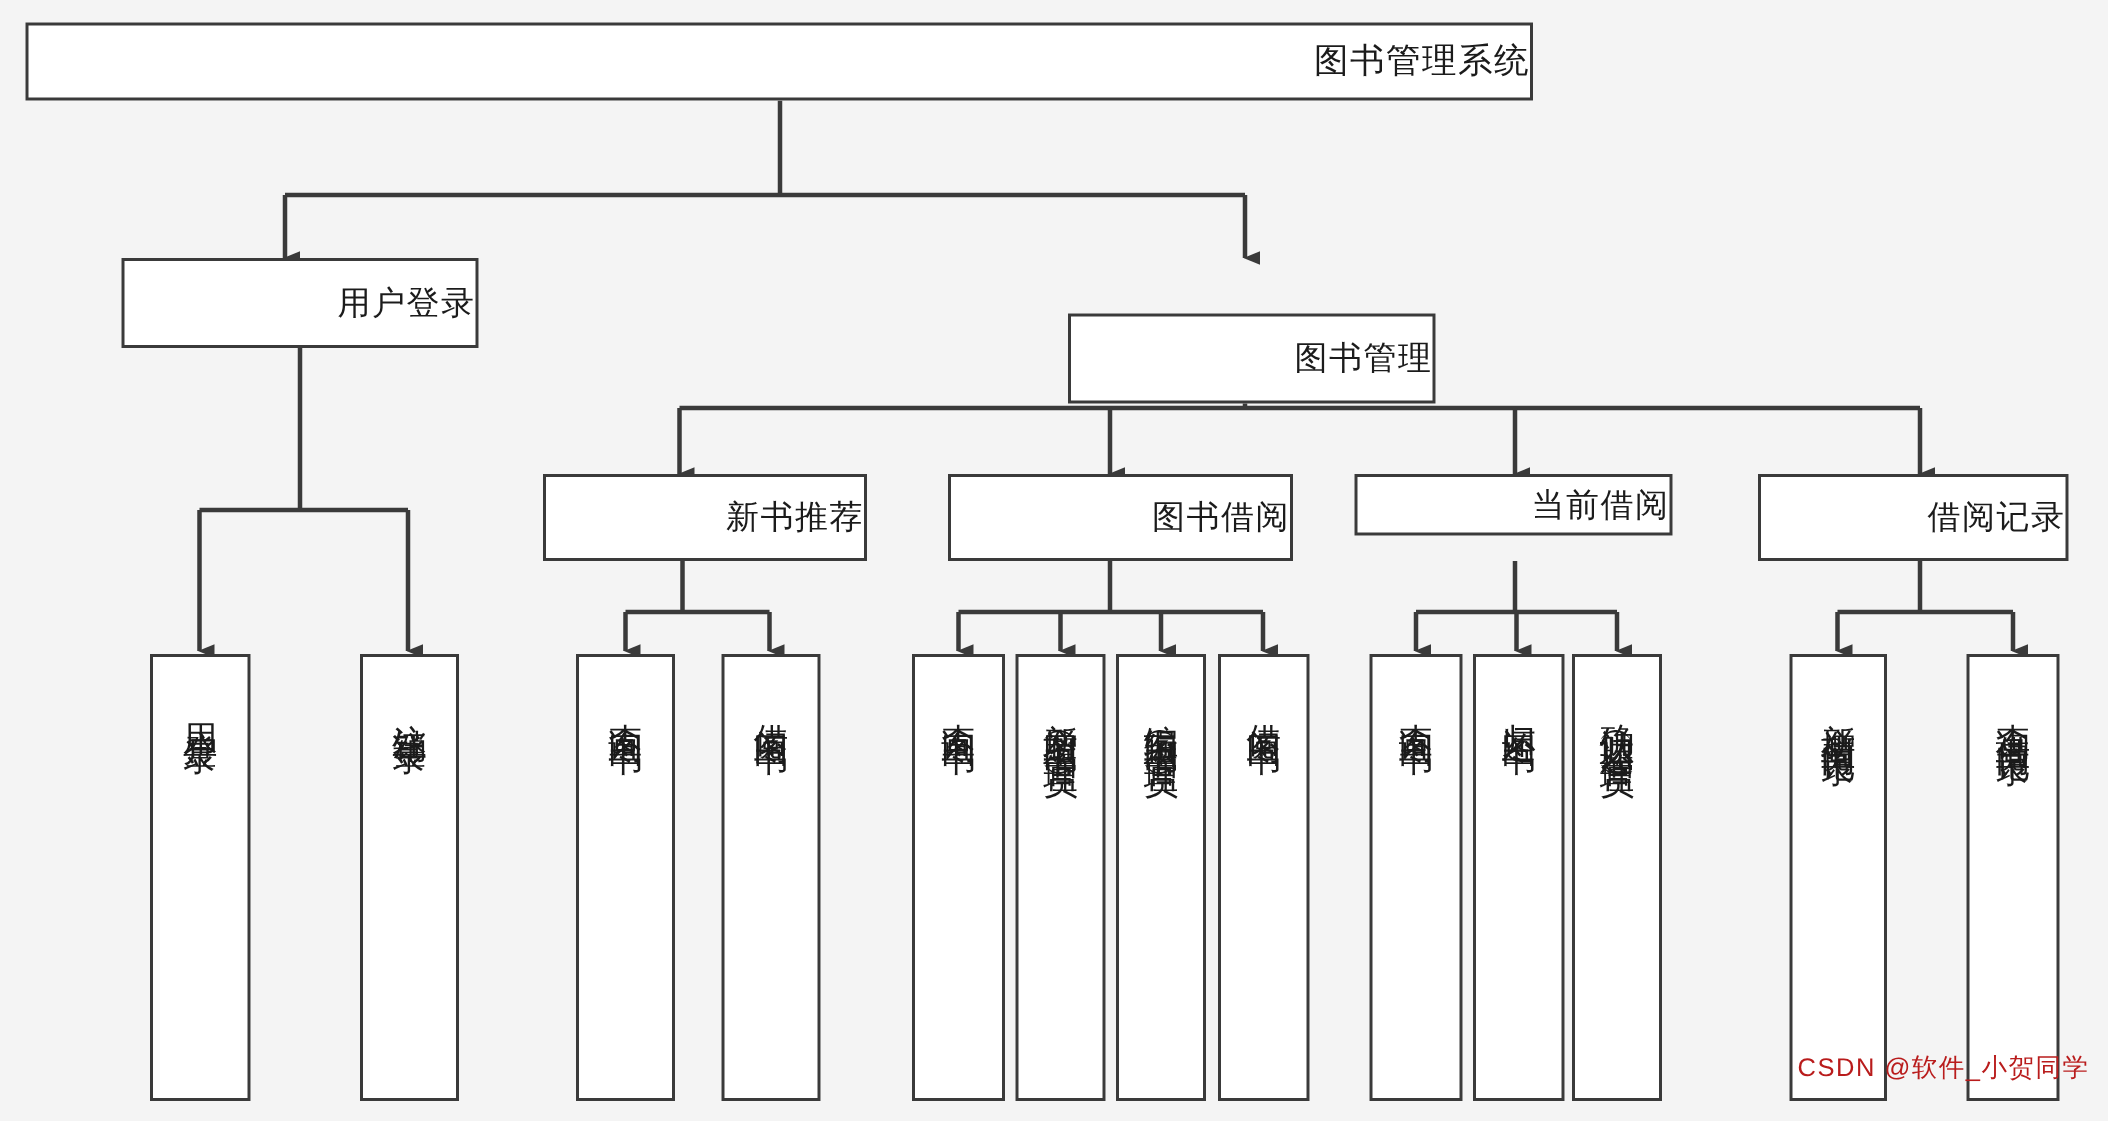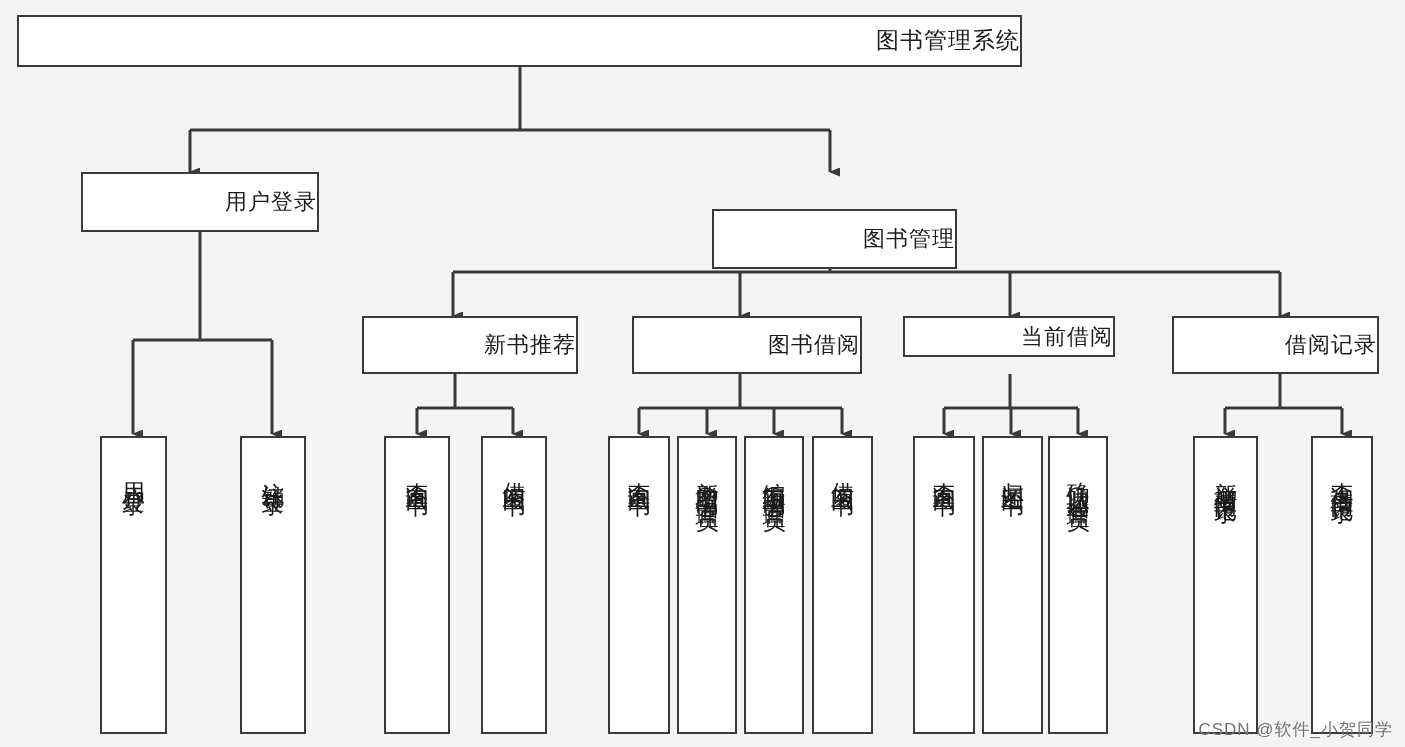--- a/index.html
+++ b/index.html
@@ -32,23 +32,23 @@
   .node.leaf{align-items:flex-start;justify-content:center;padding-top:26px;}
   .node.leaf .lbl{
     writing-mode:vertical-rl;
     text-orientation:upright;
     font-size:23px;
     letter-spacing:4px;
     line-height:1.0;
   }
   .watermark{
     position:absolute;
-    right:12px;bottom:6px;
+    right:12px;bottom:24px;
     font-size:17px;
-    color:#737373;
+    color:#b91c1c;
     letter-spacing:1px;
     white-space:nowrap;
     pointer-events:none;
   }
 </style>
 </head>
 <body>
 
 <div id="stage">
 

